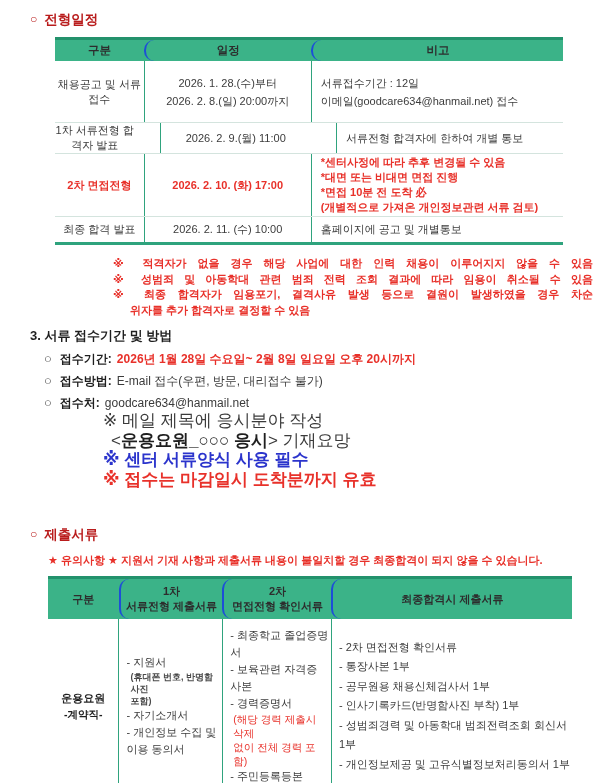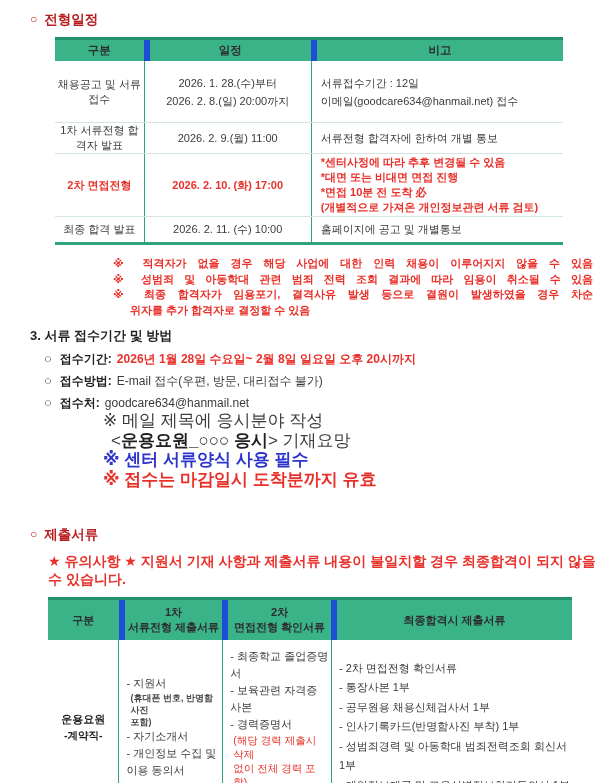--- a/index.html
+++ b/index.html
@@ -13,29 +13,29 @@
   .h1 { margin: 11px 0 0 30px; font-size: 13.5px; font-weight: 700; color: #b91c1c; }
   .h1 .bullet { font-size: 12px; margin-right: 7px; position: relative; top: -1px; }
 
   
   .t1 { margin: 8px 0 0 55px; width: 508px;
         border-top: 3px solid #23926c; border-bottom: 3px solid #2fa37d; }
   .thdr { display: flex; background: #3bb388; font-weight: 700; color: #2d2d2d; }
   .thdr > div { display: flex; align-items: center; justify-content: center;
                 text-align: center; font-size: 11.5px; }
   .t1 .thdr > div { height: 21px; }
-  .thdr > div + div { border-left: 6px solid #1d4ed8; }
+  .thdr > div + div { border-left: 2px solid #1d4ed8; border-radius: 10px; }
   .co1 { width: 93px; } .co2 { width: 175px; } .co3 { width: 264px; }
   .trow { display: flex; }
   .trow + .trow { border-top: 1px solid #d4e4de; }
   .trow > div { display: flex; flex-direction: column; justify-content: center; }
   .trow > div + div { border-left: 1.5px solid #2fa37d; }
   .tc-center { align-items: center; text-align: center; }
   .tc-left { padding-left: 9px; align-items: flex-start; text-align: left; }
-  .r1 { min-height: 61px; } .r2 { min-height: 25px; }
+  .r1 { min-height: 61px; } .r2 { min-height: 25px; gap: 26px; }
   .r3 { min-height: 63px; } .r4 { min-height: 26px; }
   .lh18 div { line-height: 18px; }
   .r3 .note-line { line-height: 15px; }
   .red  { color: #e8312a; }
   .blue { color: #2b34cc; }
   .bold { font-weight: 700; }
 
   
   .fn1 { margin: 11px 0 0 113px; width: 480px; font-size: 11px; font-weight: 700;
          color: #e8312a; line-height: 15.5px; }
@@ -49,21 +49,21 @@
   .itm .il { font-weight: 700; color: #1f1f1f; }
   .itm .iv { margin-left: 5px; }
   .itm .iv.red { font-weight: 700; }
   .itm .iv.gap { }
   .sub { margin-left: 103px; font-size: 17px; line-height: 19.5px; color: #3b3b3b; }
   .sub .ind { padding-left: 8px; }
   .sub .fw { font-weight: 700; color: #1f1f1f; }
 
   
   .h1b { margin-top: 37px; }
-  .warn { margin: 9px 0 0 48px; font-size: 14px; font-weight: 700; color: #e8312a; }
+  .warn { margin: 9px 0 0 48px; font-size: 11px; font-weight: 700; color: #e8312a; }
 
   .t2 { margin: 8px 0 0 48px; width: 524px;
         border-top: 3px solid #23926c; border-bottom: 3px solid #2fa37d; }
   .t2 .thdr > div { min-height: 40px; flex-direction: column; line-height: 15px;
                     font-size: 11px; }
   .do1 { width: 75px; } .do2 { width: 110px; } .do3 { width: 115px; } .do4 { width: 256px; }
   .t2body { display: flex; min-height: 138px; }
   .t2body > div + div { border-left: 1.5px solid #2fa37d; }
   .cat { display: flex; flex-direction: column; align-items: center; justify-content: center;
          font-weight: 700; color: #1f1f1f; }

